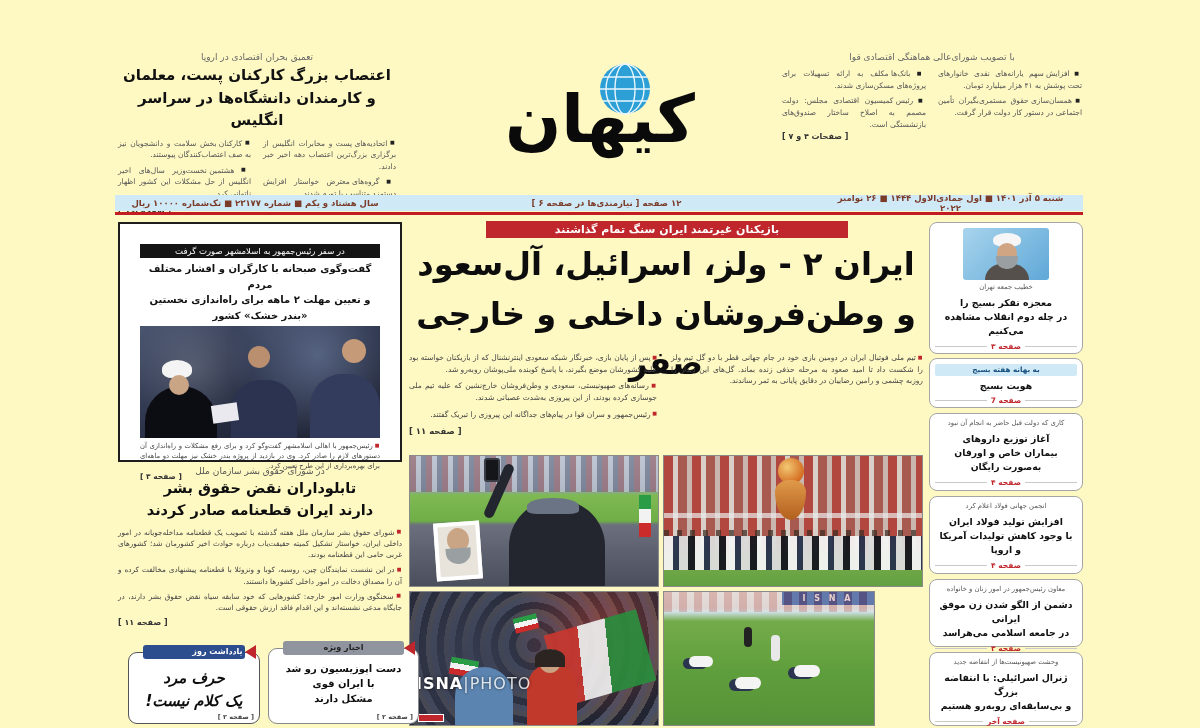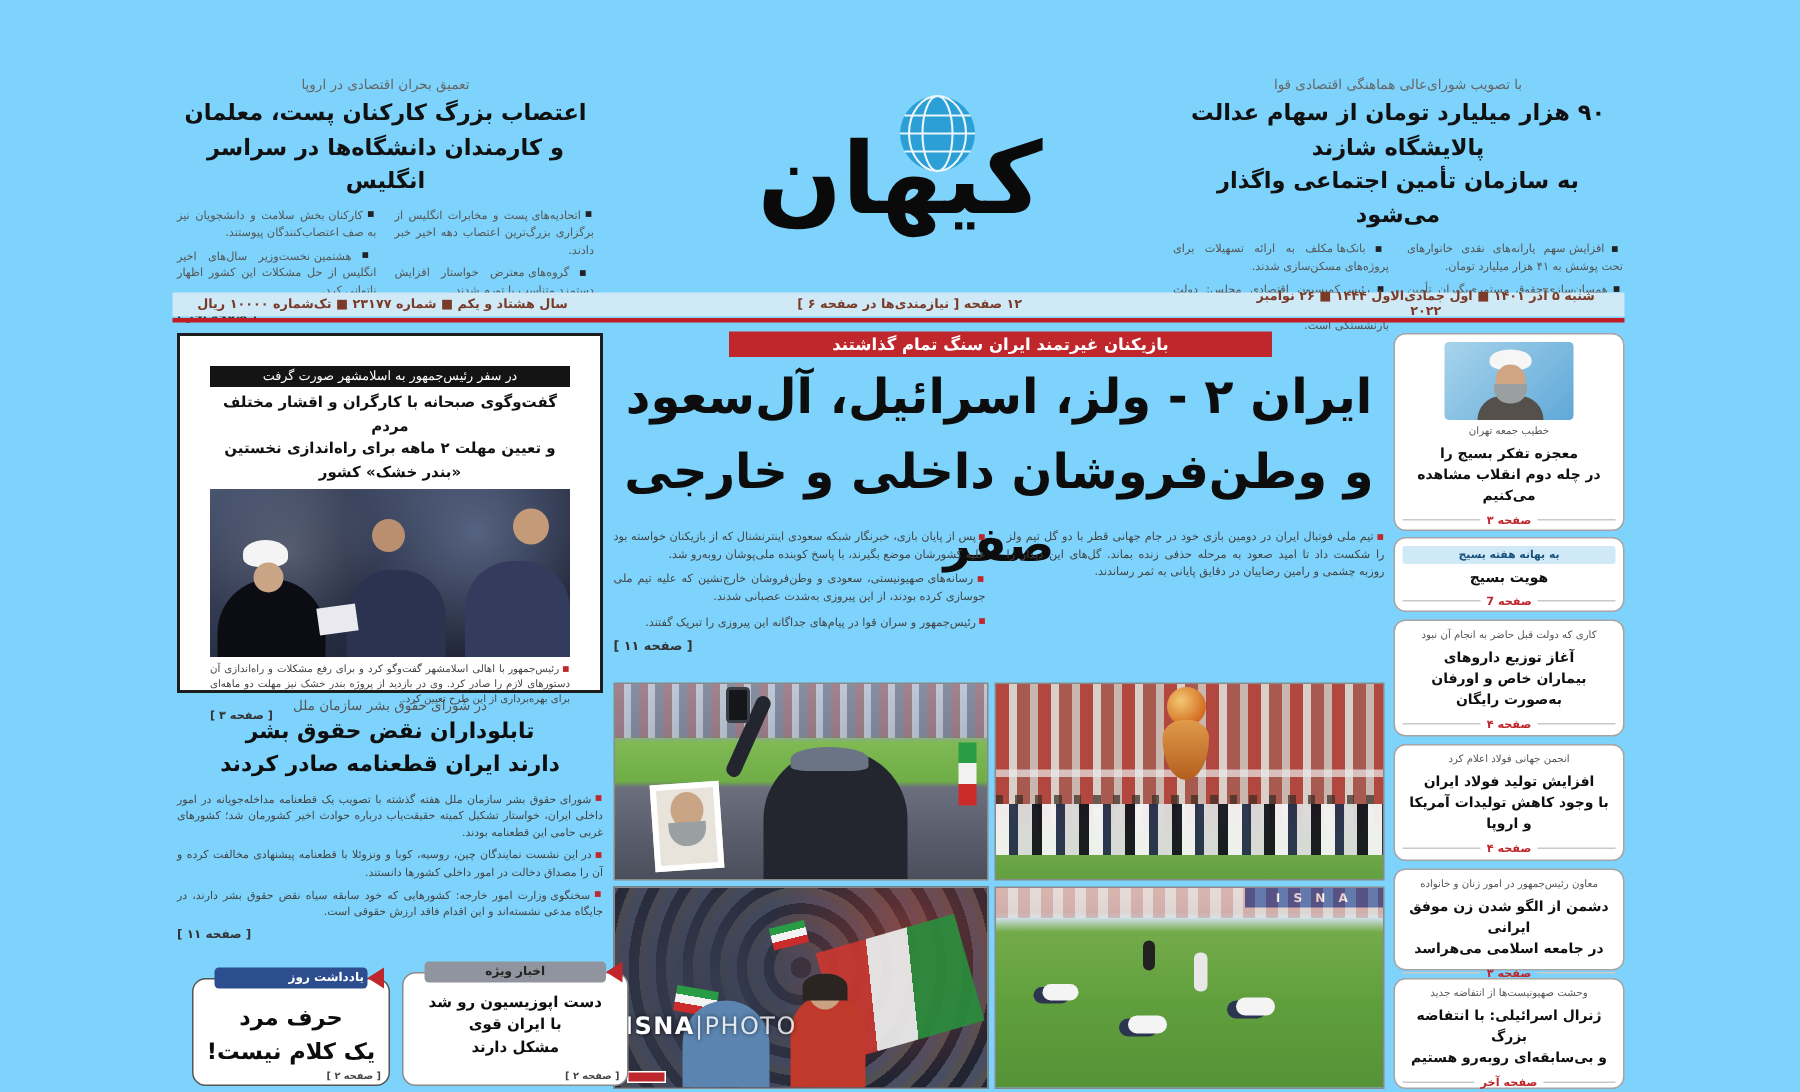--- a/index.html
+++ b/index.html
@@ -1,17 +1,17 @@
 <!DOCTYPE html>
 <html lang="fa" dir="rtl"><head>
 <meta charset="utf-8">
 <style>
   html,body{margin:0;padding:0;background:#fff;}
   *{box-sizing:border-box;}
-  #page{position:relative;width:1200px;height:728px;background:#7dd3fc;overflow:hidden;
+  #page{position:relative;width:1200px;height:728px;background:#fef9c3;overflow:hidden;
         font-family:"DejaVu Sans","Liberation Sans",sans-serif;direction:rtl;color:#1a1a1a;}
 
   
   .art-top{position:absolute;top:52px;}
   .art-tl{left:118px;width:278px;}
   .art-tr{left:782px;width:300px;}
   .kick-sm{font-size:9px;color:#666;text-align:center;}
   .h-top{font-size:15px;font-weight:bold;text-align:center;line-height:1.5;white-space:pre-line;margin-top:2px;color:#111;}
   .bullets{margin-top:6px;column-count:2;column-gap:12px;font-size:7.5px;color:#555;line-height:1.55;text-align:justify;}
   .bullets p{margin:0 0 4px;break-inside:avoid;}
@@ -86,21 +86,21 @@
       background:linear-gradient(180deg,#2a9c45 33%,#f2f2f2 33% 66%,#cc2b2b 66%);}
   .ph-crowd .woman{left:47%;bottom:0;width:50px;height:62px;background:#c0392b;border-radius:26px 26px 0 0;}
   .ph-crowd .whead{left:52%;bottom:52px;width:22px;height:24px;background:#caa183;border-radius:50%;}
   .ph-crowd .whair{left:50.5%;bottom:58px;width:30px;height:18px;background:#2b2420;border-radius:50% 50% 0 0;}
   .ph-crowd .guy{left:18%;bottom:0;width:58px;height:58px;background:#5b84b0;border-radius:30px 30px 0 0;}
   .wm{position:absolute;left:6px;bottom:32px;direction:ltr;color:#fff;font-size:16px;letter-spacing:1px;
       text-shadow:0 0 3px rgba(0,0,0,.8);}
   .wm b{font-weight:bold;}
   .wm span{opacity:.8;font-weight:normal;}
   .wm-logo{position:absolute;left:8px;bottom:3px;width:26px;height:8px;background:#c0272d;border:1px solid #fff;}
-  .ph-pros{left:663px;top:591px;width:260px;height:135px;
+  .ph-pros{left:663px;top:591px;width:212px;height:135px;
       background:linear-gradient(180deg,#e3d6d2 0%,#d9cccb 12%,#cfe0e8 15%,#74ab4a 22%,#5f9e3c 60%,#569238 100%);}
   .ph-pros .stands{left:0;top:0;width:100%;height:15%;opacity:.7;
       background:repeating-linear-gradient(90deg,rgba(195,120,110,.5) 0 8px,rgba(235,230,225,.5) 8px 15px);}
   .ph-pros .board{left:7%;top:15%;width:92px;height:13px;background:#1a3f8f;color:#fff;direction:ltr;
       font-size:8px;font-weight:bold;letter-spacing:3px;text-align:center;line-height:13px;}
   .ph-pros .pl{background:#f4f4f4;border-radius:6px;}
   .ph-pros .p1{left:12%;top:48%;width:24px;height:11px;box-shadow:-6px 2px 0 #2c3550;}
   .ph-pros .p2{left:34%;top:64%;width:26px;height:12px;box-shadow:-6px 2px 0 #2c3550;}
   .ph-pros .p3{left:62%;top:55%;width:26px;height:12px;box-shadow:-6px 2px 0 #2c3550;}
   .ph-pros .keeper{left:51%;top:32%;width:9px;height:26px;background:#e8e8e8;border-radius:4px;}
@@ -134,21 +134,21 @@
 
   .cardbox{position:absolute;border:1.5px solid #555;border-radius:9px;background:#fff;}
   .note-box{left:128px;top:652px;width:132px;height:72px;}
   .special-box{left:268px;top:648px;width:151px;height:76px;border-color:#8a8a8a;}
   .ribbon{position:absolute;top:-8px;left:14px;right:14px;height:14px;color:#fff;font-size:8px;font-weight:bold;
           text-align:center;line-height:14px;border-radius:3px;}
   .ribbon-blue{background:#2c4d8e;padding-left:47px;}
   .ribbon-gray{background:#8f949e;color:#222;}
   .ribbon .arr{position:absolute;right:-11px;top:0;width:0;height:0;
           border-top:7px solid transparent;border-bottom:7px solid transparent;border-right:11px solid #c0272d;}
-  .note-text{margin-top:14px;font-size:15px;font-weight:bold;text-align:center;line-height:1.5;white-space:pre-line;color:#0d0d0d;}
+  .note-text{margin-top:14px;font-size:15px;font-weight:bold;text-align:center;line-height:1.5;white-space:pre-line;color:#0d0d0d;font-style:italic;}
   .sp-text{margin-top:12px;font-size:10px;font-weight:bold;text-align:center;line-height:1.5;white-space:pre-line;color:#0d0d0d;}
   .mini-ref{position:absolute;bottom:2px;right:5px;font-size:6.5px;color:#444;font-weight:bold;}
 
   
   .sb{position:absolute;left:929px;width:154px;border:1px solid #a5a5a5;border-radius:8px;background:#fff;
       padding:5px 5px 3px;text-align:center;}
   .sb .kick{font-size:6.8px;color:#555;line-height:1.4;}
   .sb .kick-blue{background:#cfe9f6;color:#16507e;font-weight:bold;border-radius:2px;padding:1px 0;font-size:7.2px;}
   .sb .head{font-size:9.3px;font-weight:bold;line-height:1.55;margin:3px 0;white-space:pre-line;color:#0f0f0f;}
   .pref{display:flex;align-items:center;gap:4px;color:#c0272d;font-size:7.5px;font-weight:bold;margin-top:2px;}
@@ -194,22 +194,20 @@
         <line x1="2" y1="27" x2="52" y2="27"></line>
         <line x1="5" y1="15" x2="49" y2="15"></line>
         <line x1="5" y1="39" x2="49" y2="39"></line>
       </g>
     </svg>
     <div class="logo-word">کیهان</div>
   </div>
 
   <div class="art-top art-tr">
     <div class="kick-sm">با تصویب شورای‌عالی هماهنگی اقتصادی قوا</div>
-    <div class="h-top">۹۰ هزار میلیارد تومان از سهام عدالت پالایشگاه شازند
-به سازمان تأمین اجتماعی واگذار می‌شود</div>
     <div class="bullets">
       <p class="bul">افزایش سهم یارانه‌های نقدی خانوارهای تحت پوشش به ۴۱ هزار میلیارد تومان.</p>
       <p class="bul">همسان‌سازی حقوق مستمری‌بگیران تأمین اجتماعی در دستور کار دولت قرار گرفت.</p>
       <p class="bul">بانک‌ها مکلف به ارائه تسهیلات برای پروژه‌های مسکن‌سازی شدند.</p>
       <p class="bul">رئیس کمیسیون اقتصادی مجلس: دولت مصمم به اصلاح ساختار صندوق‌های بازنشستگی است.</p>
     </div>
     <div class="tref"><span class="brk">صفحات ۴ و ۷</span></div>
   </div>
 
   <div class="infobar">

